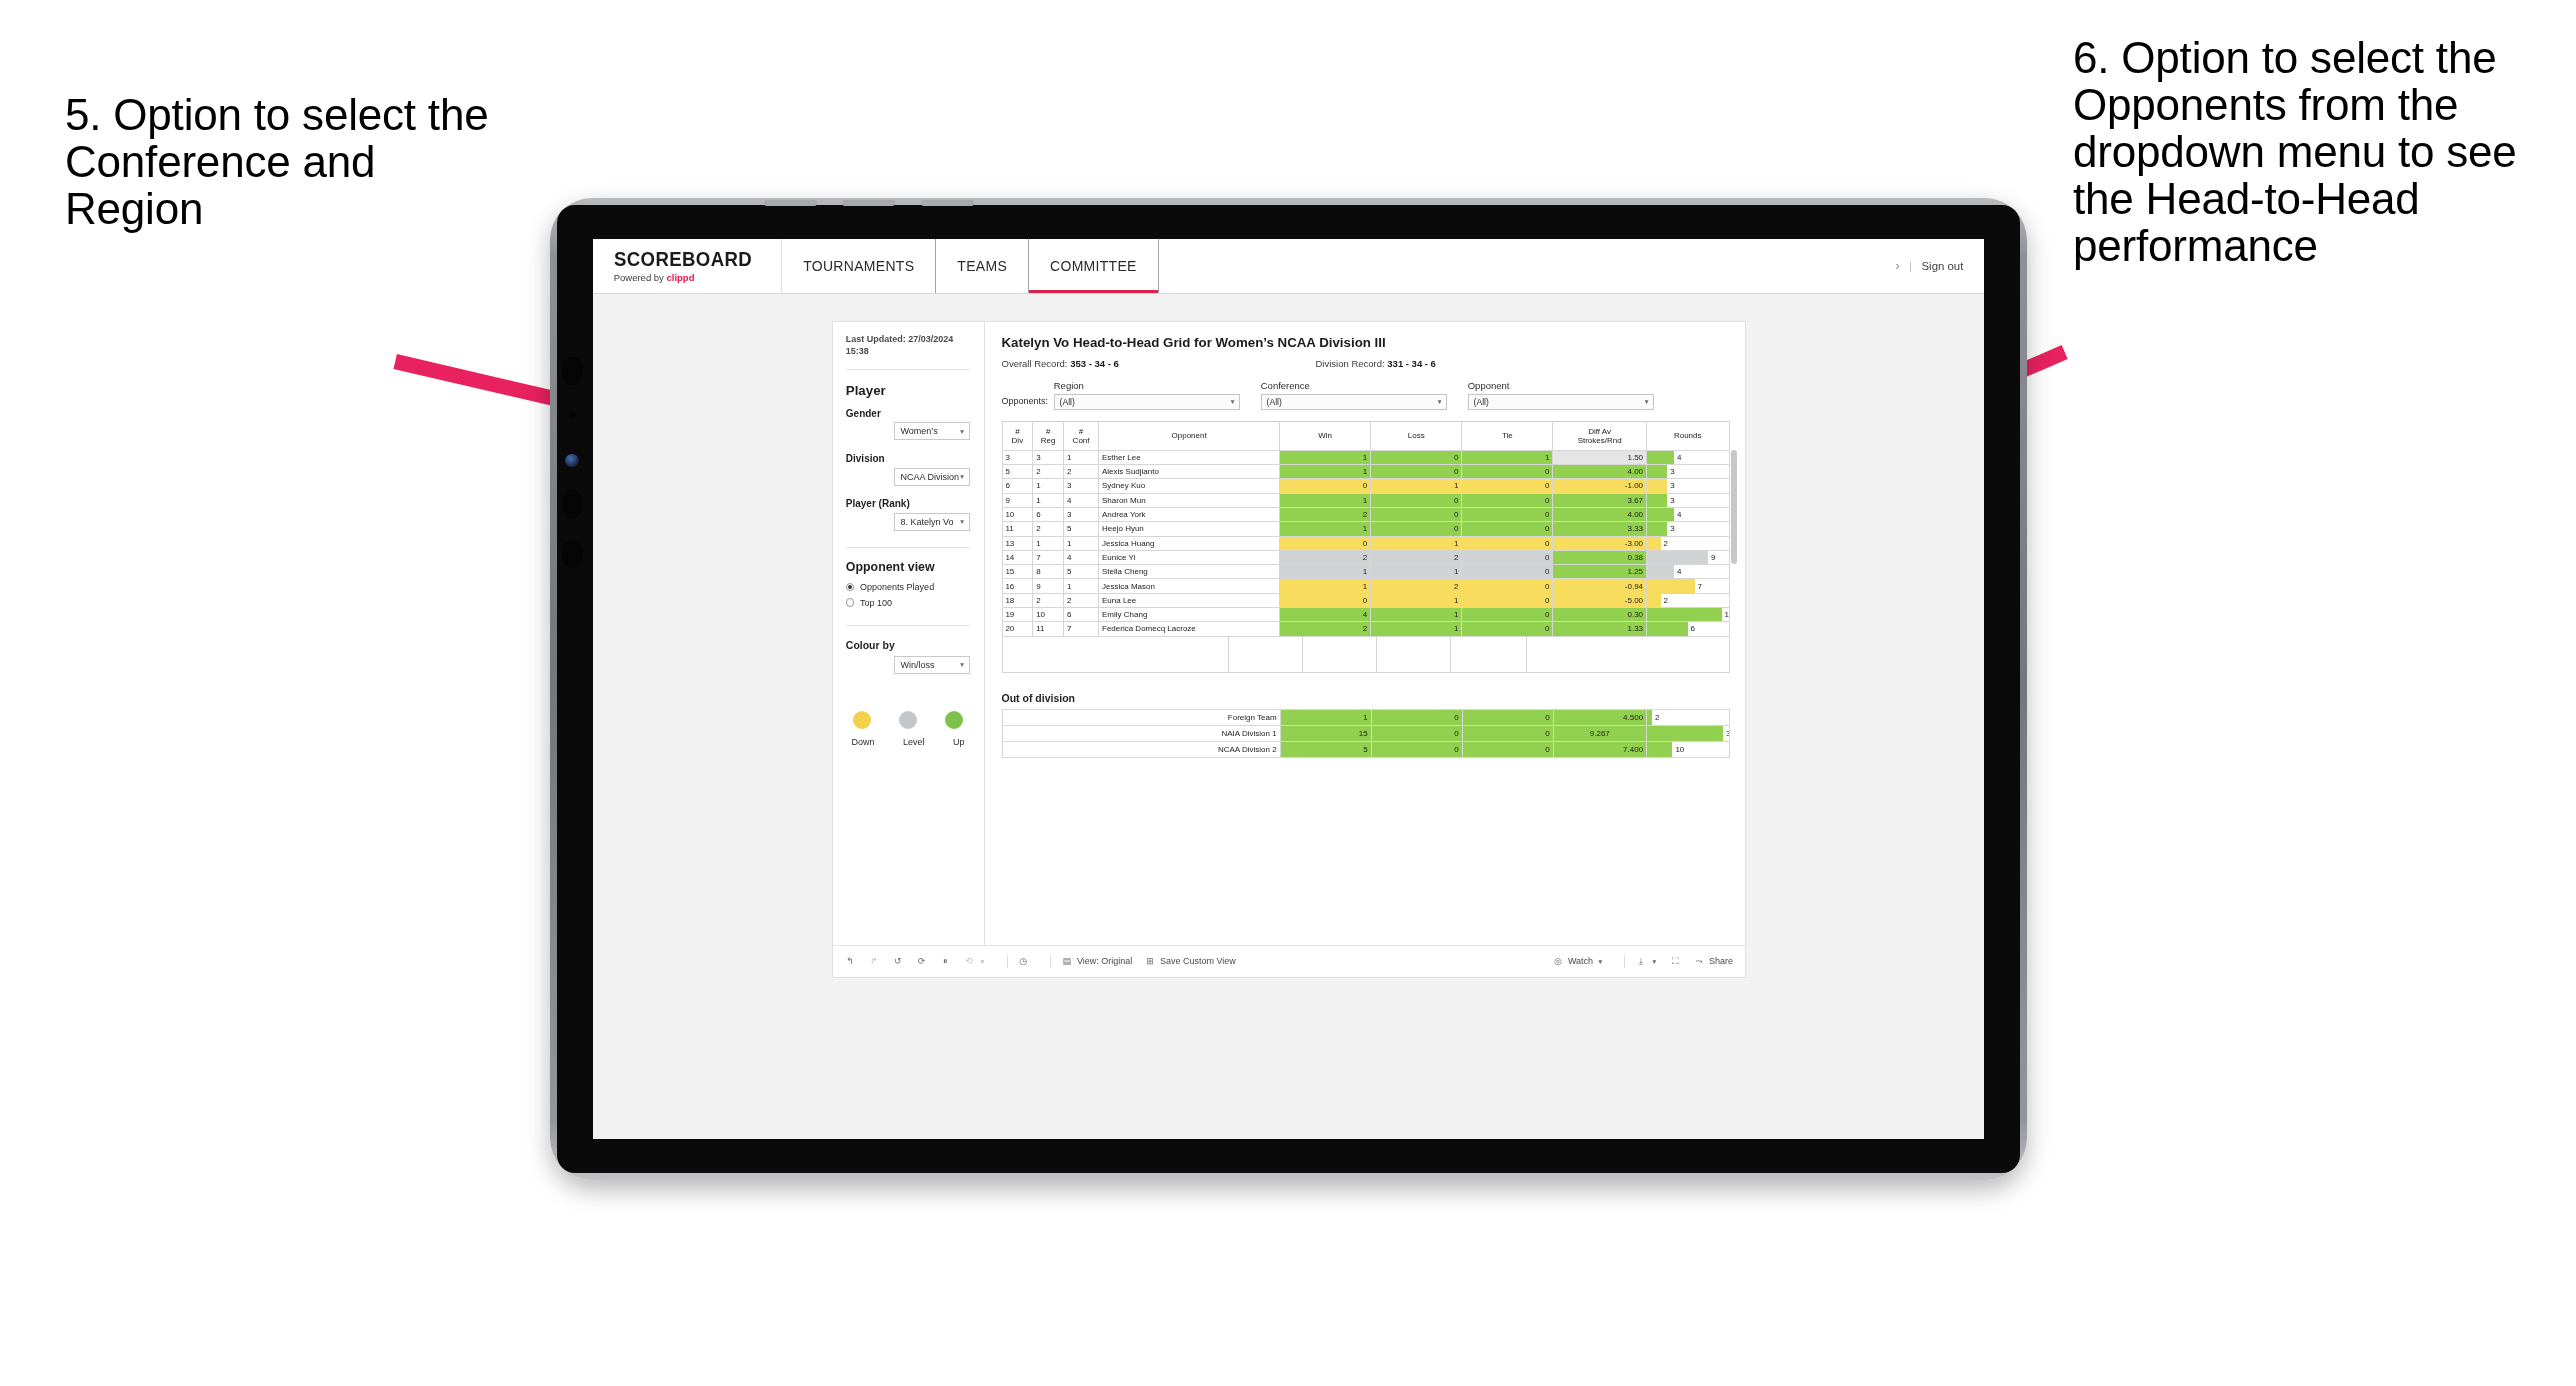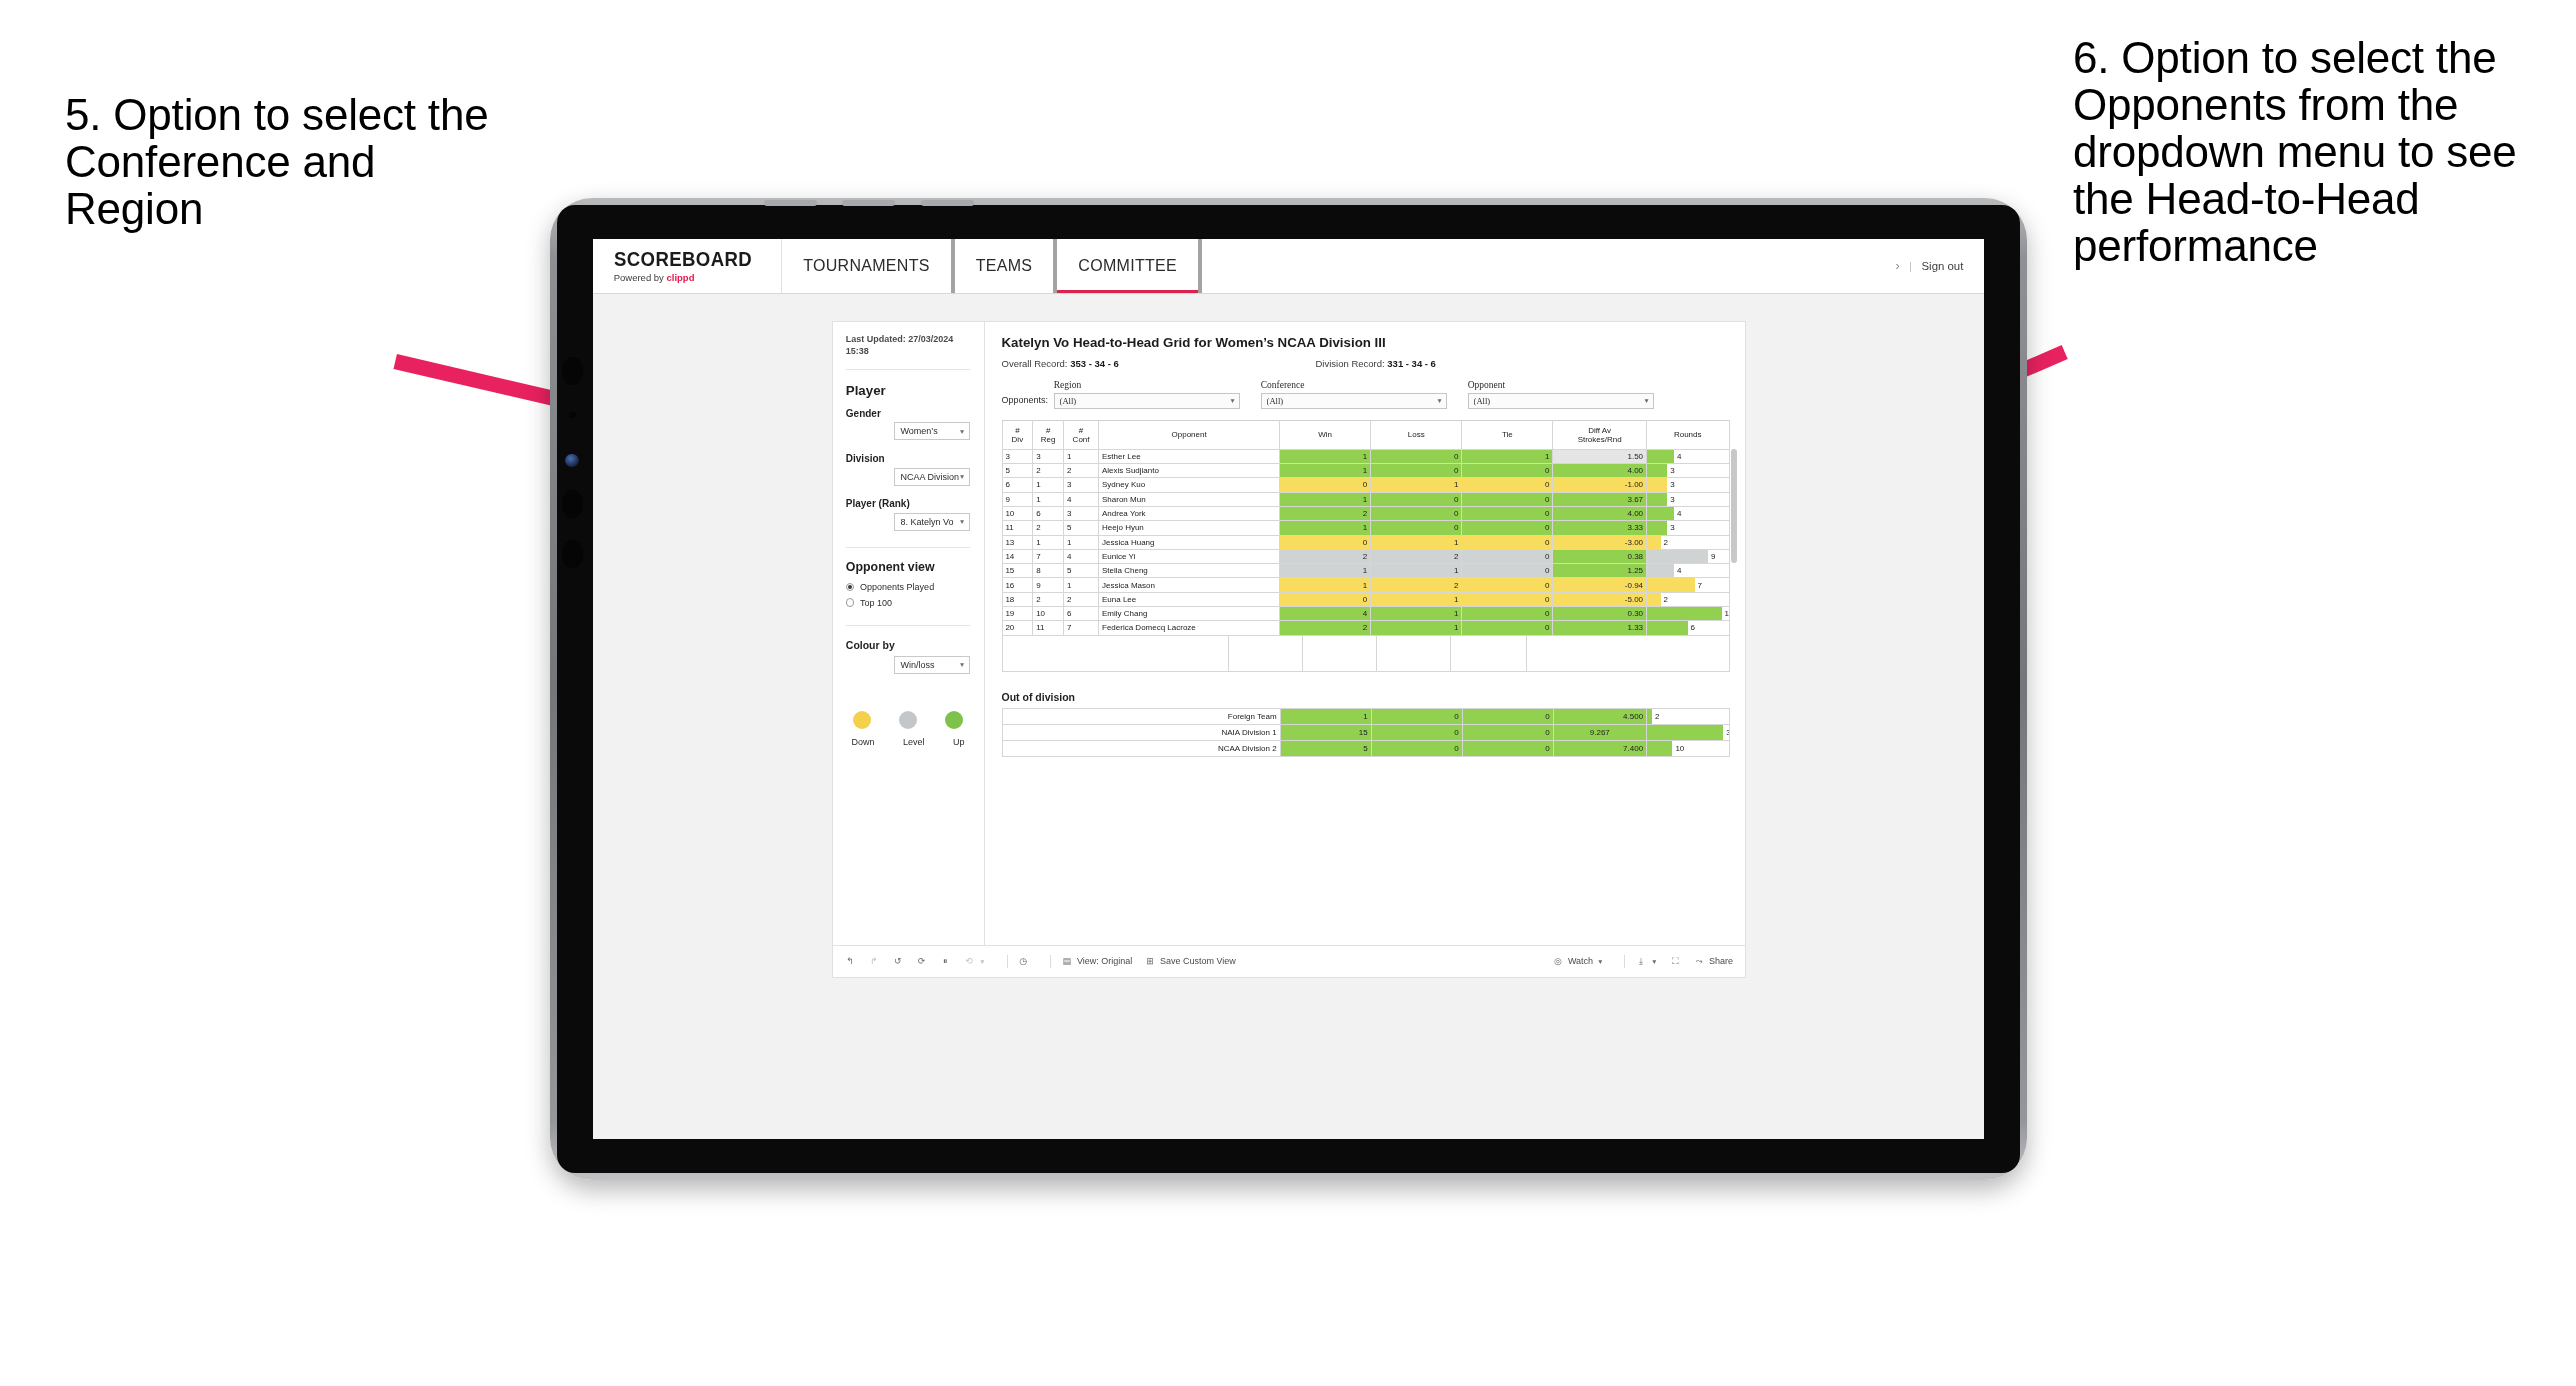--- a/index.html
+++ b/index.html
@@ -82,23 +82,23 @@
     font-weight: 700; font-size: 20px; letter-spacing: 0.4px;
     color: #1b1b1b; line-height: 1;
     transform: scaleX(0.93); transform-origin: left center;
   }
   #brand-sub { font-size: 9.5px; color: #3c3c3c; margin-top: 3.8px; line-height: 1; }
   #brand-sub b { color: #e8174a; font-weight: 700; }
 
   .topnav-item {
     display: flex; align-items: center;
     padding: 0 21px;
-    font-size: 16px; letter-spacing: 0.3px;
+    font-size: 14px; letter-spacing: 0.3px;
     color: #2b2b2b;
-    border-right: 4px solid #a3a3a3;
+    border-right: 1px solid #a3a3a3;
     position: relative;
     cursor: pointer;
   }
   .topnav-item.active::after {
     content: ""; position: absolute; left: 0; right: 0; bottom: 0;
     height: 2.9px; background: #d9254e;
   }
   #topnav-spacer { flex: 1; }
   #signout-wrap {
     display: flex; align-items: center; gap: 9.5px;
@@ -198,21 +198,21 @@
 
   
   #main { flex: 1; padding: 13.3px 15px 0 17px; min-width: 0; display:flex; flex-direction:column; }
   #viz-title { font-size: 13.3px; font-weight: 700; color: #1c1c1c; }
   #records { display: flex; margin-top: 7.6px; font-size: 9.5px; color: #3b3b3b; }
   #rec-overall { width: 314px; }
   .rec-strong { font-weight: 700; color: #1a1a1a; }
 
   #filters { display: flex; align-items: flex-end; margin-top: 11.4px; }
   #filters-label { font-size: 9px; color: #2c2c2c; padding-bottom: 3.8px; margin-right: 5.7px; }
-  .filter-group { margin-right: 21px; font-family: Liberation Serif, serif; }
+  .filter-group { margin-right: 21px; }
   .filter-label { font-size: 9.5px; color: #2c2c2c; margin-bottom: 2.9px; }
   .filter-select {
     width: 186px; height: 16px;
     border: 1px solid #c5c5c5; background: #fbfbfb;
     display: flex; align-items: center; padding: 0 2.9px 0 4.8px;
     font-size: 8.6px; color: #2c2c2c; cursor: pointer;
   }
 
   
   #grid-wrap { margin-top: 11.4px; position: relative; display:flex; }

